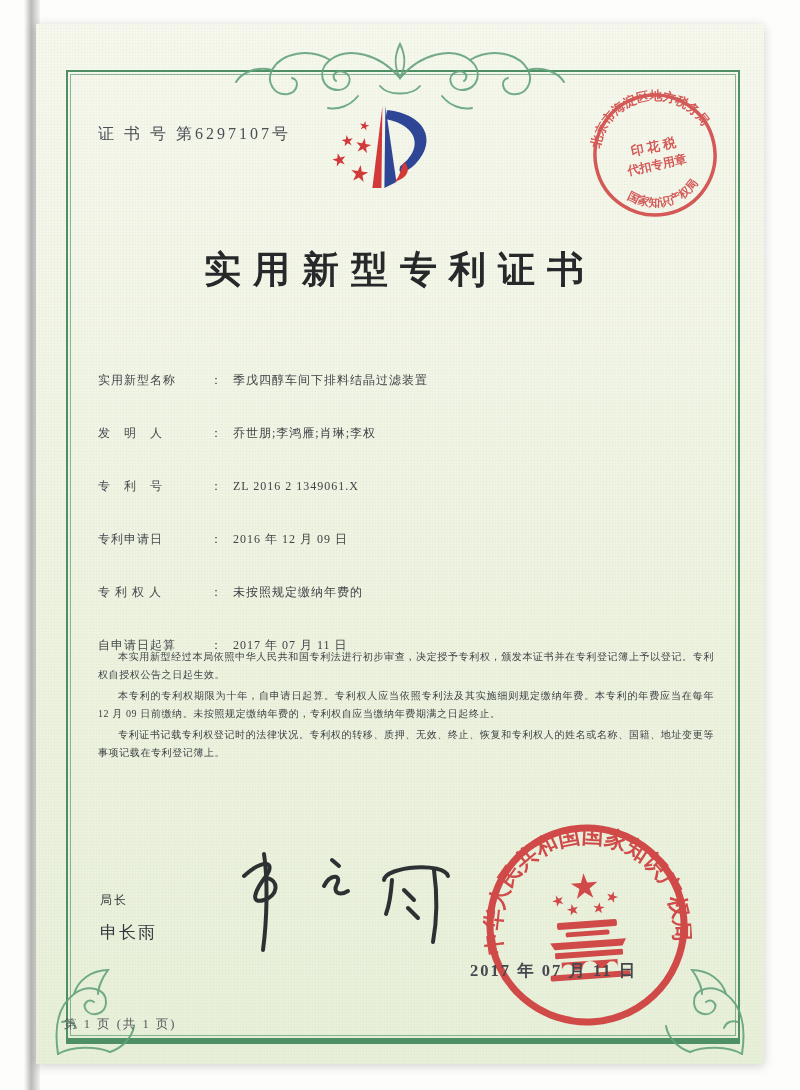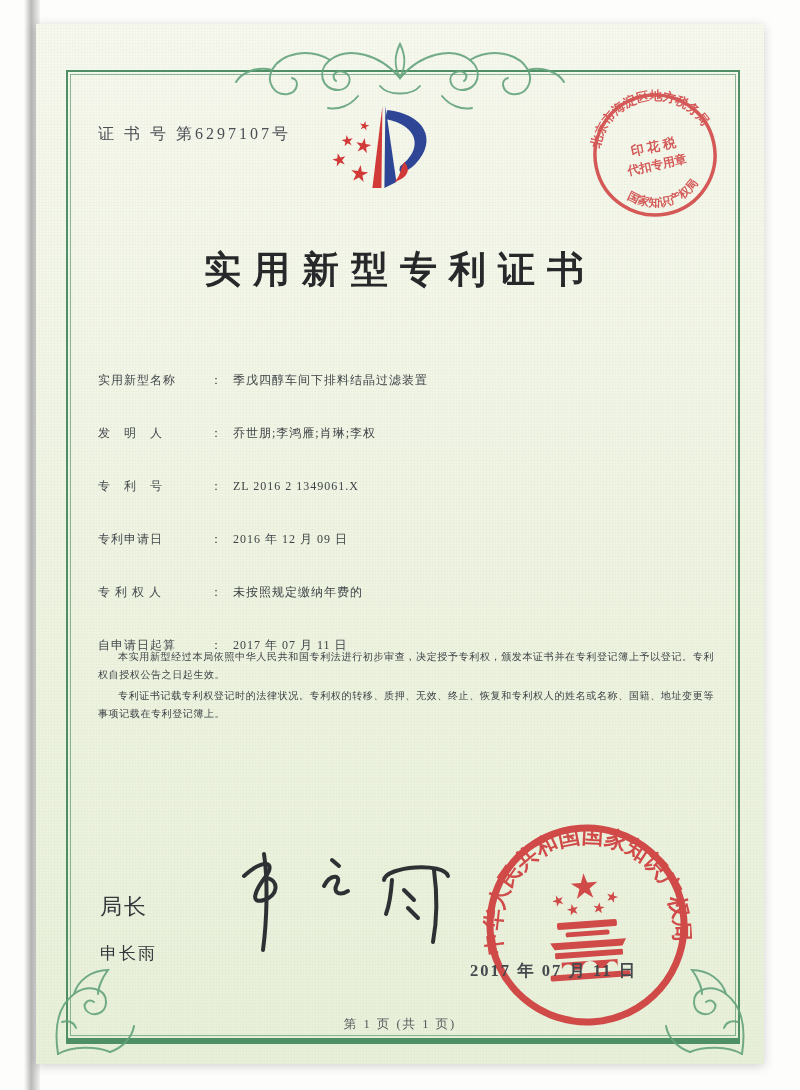--- a/index.html
+++ b/index.html
@@ -53,31 +53,31 @@
   .fields{position:absolute;left:62px;top:314px;right:50px;z-index:4;}
   .f-row{margin-bottom:36px;font-size:12px;color:#3e4347;letter-spacing:1px;white-space:nowrap;margin-top:34px;}
   .f-label{display:inline-block;min-width:112px;color:#44494e;}
   .f-colon{margin-right:10px;}
   .paras{position:absolute;left:62px;top:624px;width:616px;z-index:4;}
   .paras p{
     margin:0 0 4px 0;font-size:10px;line-height:1.76;letter-spacing:.6px;
     color:#3e4347;text-indent:2em;text-align:justify;
   }
   .sign-block{position:absolute;left:64px;top:868px;z-index:4;color:#34383c;}
-  .sign-title{font-size:22px;letter-spacing:2px;margin-bottom:20px;}
+  .sign-title{font-size:12px;letter-spacing:2px;margin-bottom:12px;}
   .sign-name{font-size:17px;letter-spacing:2px;}
   .signature-svg{position:absolute;left:170px;top:822px;z-index:4;}
   .grant-seal{position:absolute;left:447px;top:797px;z-index:4;opacity:.93;transform:rotate(-4deg);}
   .seal-date{
     position:absolute;left:434px;top:936px;z-index:6;
     font-size:16.5px;font-weight:600;letter-spacing:2px;color:#45484c;
   }
   .footer{
-    position:absolute;left:0;right:0;top:992px;text-align:center;
-    font-size:12.5px;letter-spacing:2px;color:#55595c;z-index:4;
+    position:absolute;left:0;right:0;top:992px;text-align:left;
+    font-size:12.5px;letter-spacing:2px;color:#55595c;z-index:4;padding-left:28px;
   }
   svg text{font-family:"Liberation Serif","DejaVu Serif",serif;}
 </style>
 </head>
 <body>
 
 <div class="scan-shadow"></div>
 
 <div class="paper">
 
@@ -170,20 +170,21 @@
     <div class="f-row">
       <span class="f-label">专 利 权 人</span><span class="f-colon">：</span><span class="f-value">未按照规定缴纳年费的</span>
     </div>
     <div class="f-row">
       <span class="f-label">自申请日起算</span><span class="f-colon">：</span><span class="f-value">2017 年 07 月 11 日</span>
     </div>
   </div>
 
   <div class="paras">
     <p>本实用新型经过本局依照中华人民共和国专利法进行初步审查，决定授予专利权，颁发本证书并在专利登记簿上予以登记。专利权自授权公告之日起生效。</p>
+    <p>本专利的专利权期限为十年，自申请日起算。专利权人应当依照专利法及其实施细则规定缴纳年费。本专利的年费应当在每年 12 月 09 日前缴纳。未按照规定缴纳年费的，专利权自应当缴纳年费期满之日起终止。</p>
     <p>专利证书记载专利权登记时的法律状况。专利权的转移、质押、无效、终止、恢复和专利权人的姓名或名称、国籍、地址变更等事项记载在专利登记簿上。</p>
   </div>
 
   <div class="sign-block">
     <div class="sign-title">局长</div>
     <div class="sign-name">申长雨</div>
   </div>
 
   <svg class="signature-svg" width="270" height="116" viewBox="0 0 270 116">
     <g fill="none" stroke="#2e3134" stroke-width="4" stroke-linecap="round">

